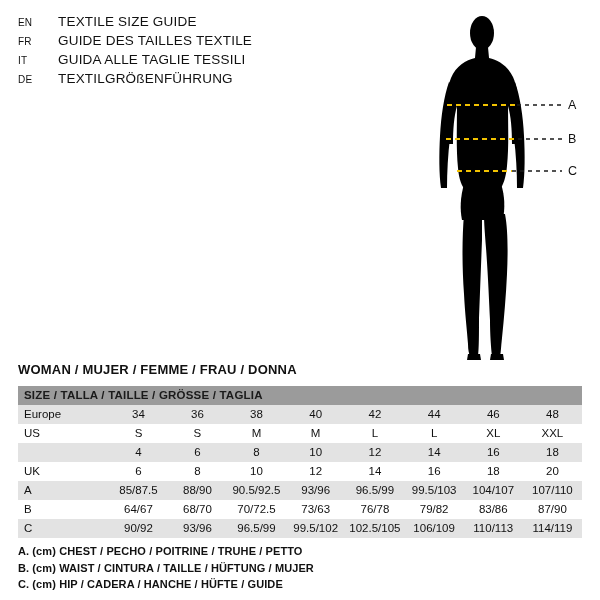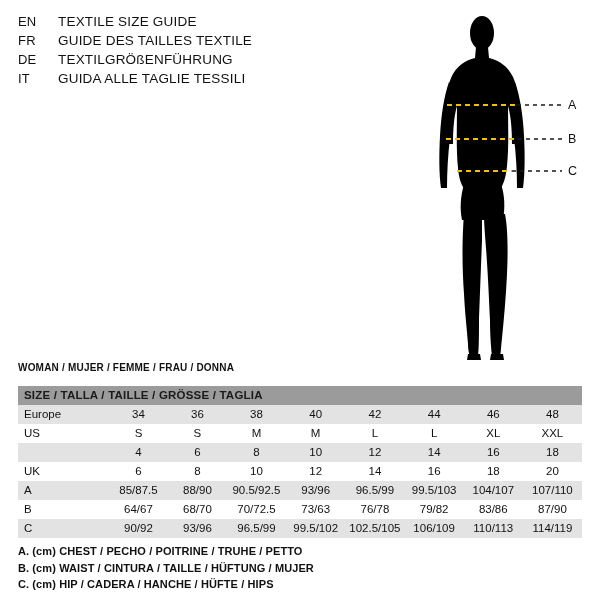--- a/index.html
+++ b/index.html
@@ -27,21 +27,21 @@
     top: 14px;
     width: 380px;
   }
   .lang-row {
     display: flex;
     align-items: baseline;
     height: 19px;
   }
   .lang-code {
     width: 40px;
-    font-size: 13px;
+    font-size: 10px;
     letter-spacing: 0.2px;
     color: #111;
   }
   .lang-text {
     font-size: 13.5px;
     letter-spacing: 0.2px;
     color: #111;
   }
 
   
@@ -62,21 +62,21 @@
     font-size: 12.5px;
     color: #111;
     font-family: "Liberation Sans", sans-serif;
   }
 
   
   .woman-title {
     position: absolute;
     left: 18px;
     top: 362px;
-    font-size: 10px;
+    font-size: 13px;
     font-weight: bold;
     letter-spacing: 0.2px;
     color: #111;
   }
 
   
   .size-table {
     position: absolute;
     left: 18px;
     top: 386px;
@@ -138,26 +138,26 @@
   <div class="lang-block">
     <div class="lang-row">
       <span class="lang-code">EN</span>
       <span class="lang-text">TEXTILE SIZE GUIDE</span>
     </div>
     <div class="lang-row">
       <span class="lang-code">FR</span>
       <span class="lang-text">GUIDE DES TAILLES TEXTILE</span>
     </div>
     <div class="lang-row">
+      <span class="lang-code">IT</span>
+      <span class="lang-text">GUIDA ALLE TAGLIE TESSILI</span>
+    </div>
+    <div class="lang-row">
       <span class="lang-code">DE</span>
       <span class="lang-text">TEXTILGRÖßENFÜHRUNG</span>
-    </div>
-    <div class="lang-row">
-      <span class="lang-code">IT</span>
-      <span class="lang-text">GUIDA ALLE TAGLIE TESSILI</span>
     </div>
   </div>
 
   <div class="figure-wrap">
     <svg class="figure-svg" width="170" height="360" viewBox="0 0 170 360">
 
       <ellipse cx="62" cy="25" rx="12" ry="17" fill="#000000"></ellipse>
 
       <path d="M56,39 L68,39 L69,50 L55,50 Z" fill="#000000"></path>
 
@@ -310,16 +310,16 @@
         <td class="val">106/109</td>
         <td class="val">110/113</td>
         <td class="val">114/119</td>
       </tr>
     </tbody>
   </table>
 
   <div class="footnotes">
     <div class="footnote">A. (cm) CHEST / PECHO / POITRINE / TRUHE / PETTO</div>
     <div class="footnote">B. (cm) WAIST / CINTURA / TAILLE / HÜFTUNG / MUJER</div>
-    <div class="footnote">C. (cm) HIP / CADERA / HANCHE / HÜFTE / HIPS</div>
+    <div class="footnote">C. (cm) HIP / CADERA / HANCHE / HÜFTE / GUIDE</div>
   </div>
 
 </div>
 
 </body></html>

